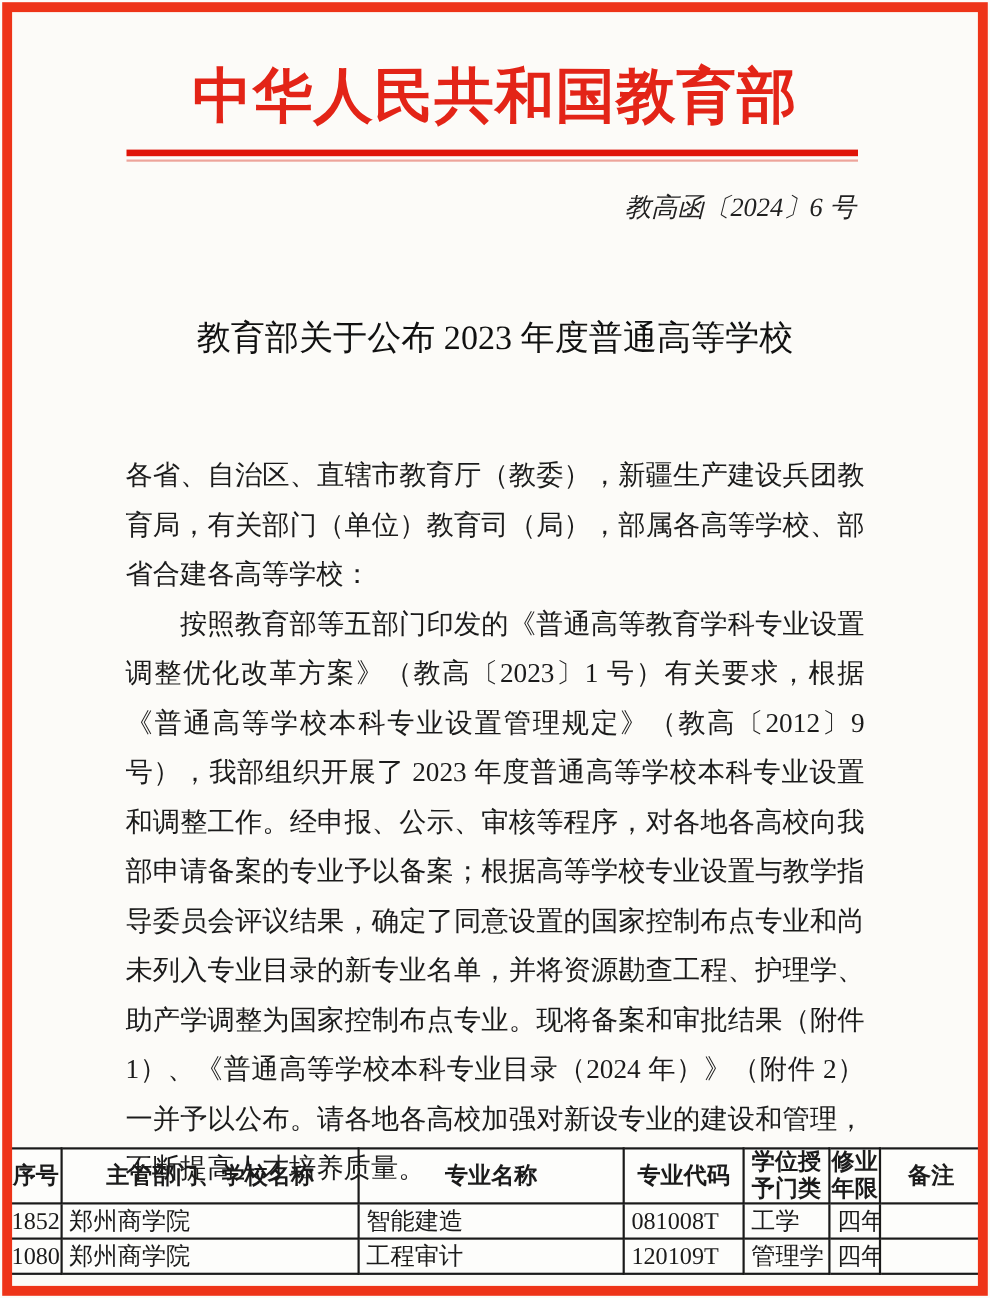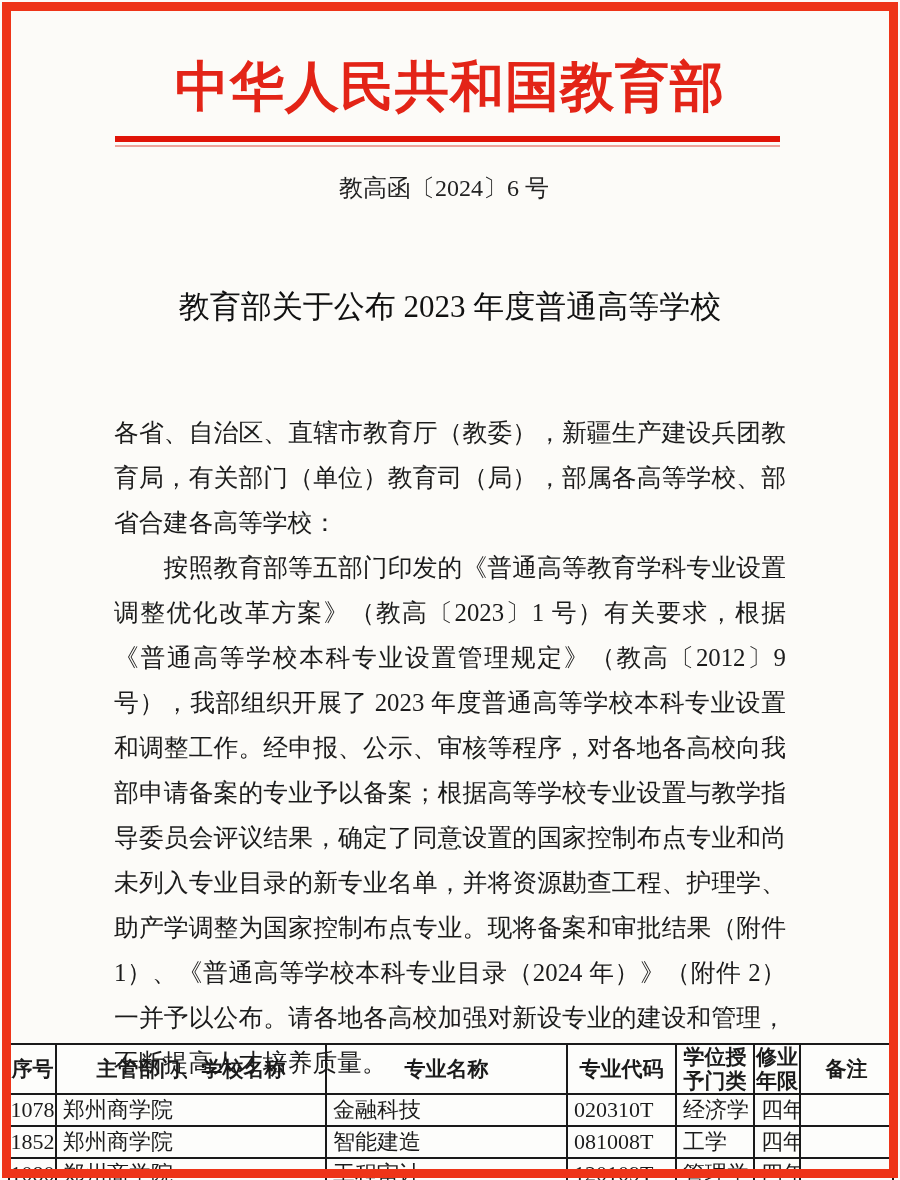--- a/index.html
+++ b/index.html
@@ -40,24 +40,25 @@
     width: 665px;
     z-index: 2;
   }
   .rule-thick { height: 6px; background: #e01408; }
   .rule-thin  { height: 2px; background: #eda49b; margin-top: 3px; }
   .doc-number {
     position: absolute;
     top: 172px;
     left: 110px;
     width: 668px;
-    text-align: center;
+    text-align: right;
     font-size: 24px;
     color: #222222;
     z-index: 2;
+    font-style: italic;
   }
   .notice-title {
     position: absolute;
     top: 283px;
     left: 0;
     width: 100%;
     text-align: center;
     font-weight: normal;
     font-size: 31px;
     line-height: 48px;
@@ -154,29 +155,20 @@
         <th>专业代码</th>
         <th class="wrap2">学位授
 予门类</th>
         <th class="wrap2">修业
 年限</th>
         <th>备注</th>
       </tr>
     </thead>
     <tbody>
       <tr>
-        <td class="seq">1078</td>
-        <td>郑州商学院</td>
-        <td>金融科技</td>
-        <td>020310T</td>
-        <td>经济学</td>
-        <td>四年</td>
-        <td></td>
-      </tr>
-      <tr>
         <td class="seq">1852</td>
         <td>郑州商学院</td>
         <td>智能建造</td>
         <td>081008T</td>
         <td>工学</td>
         <td>四年</td>
         <td></td>
       </tr>
       <tr>
         <td class="seq">1080</td>

